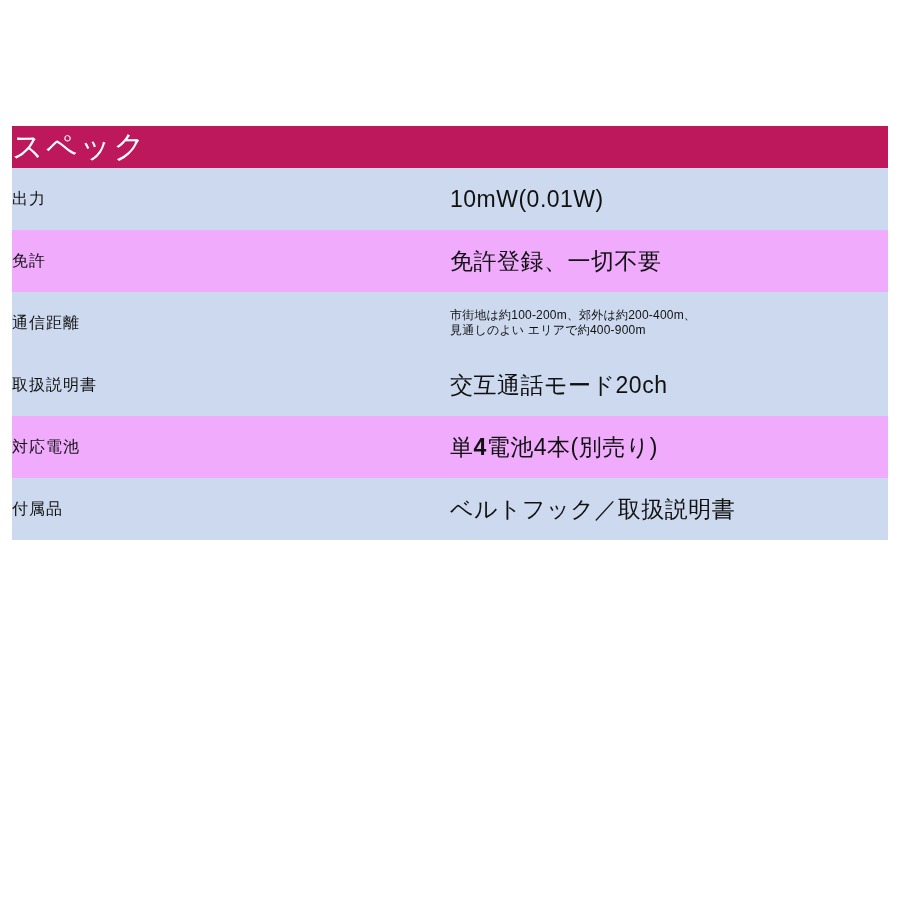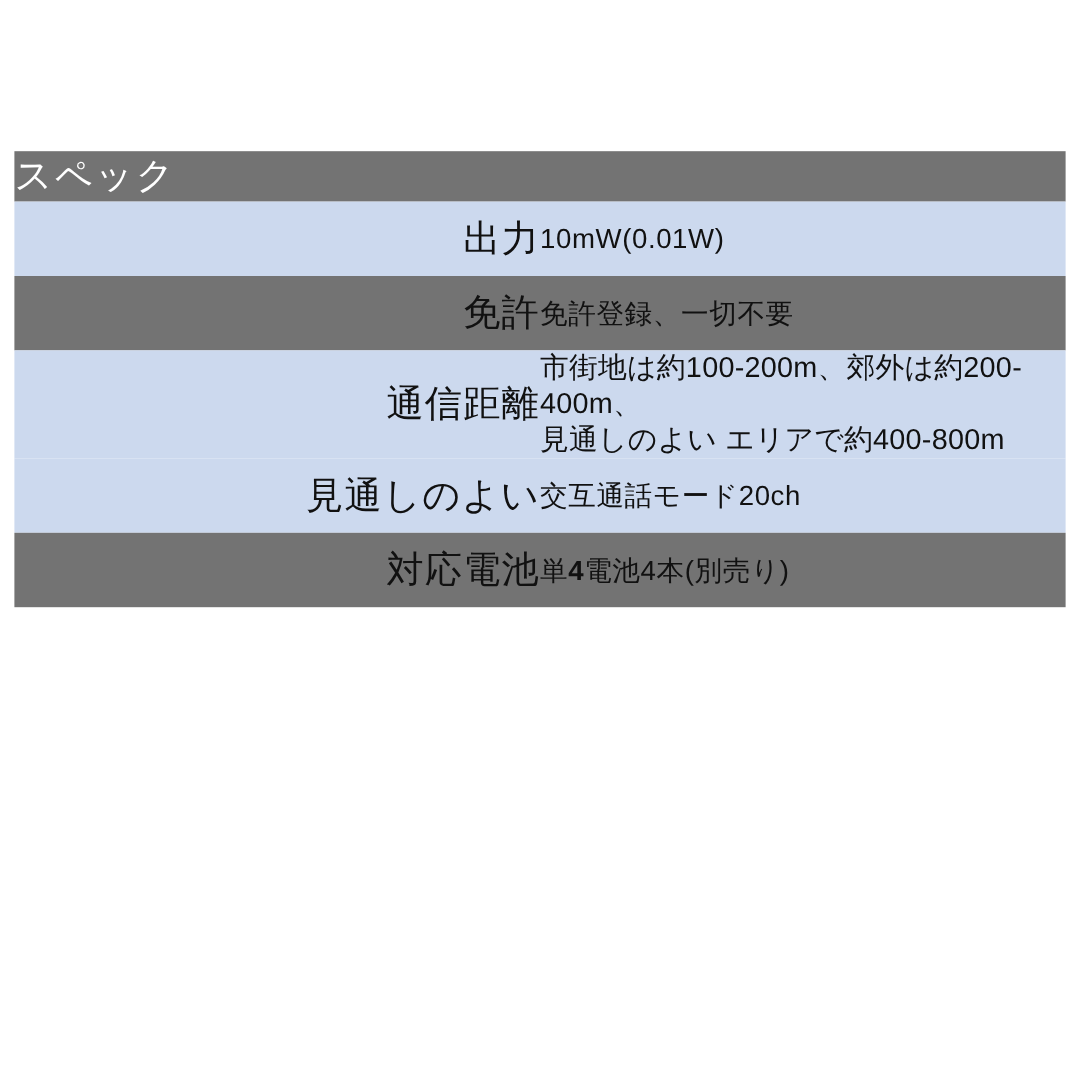--- a/index.html
+++ b/index.html
@@ -21,63 +21,63 @@
   }
   .spec-table {
     position: absolute;
     left: 12px;
     top: 126px;
     width: 876px;
     border-collapse: collapse;
     table-layout: fixed;
   }
   .spec-header-cell {
-    background: #737373;
+    background: #be185d;
     color: #ffffff;
     font-size: 31px;
     font-weight: 400;
     text-align: left;
     padding: 12px 0 14px 56px;
     letter-spacing: 2px;
     height: 32px;
     border: none;
   }
   .spec-table td {
     border: none;
     padding: 0;
   }
   .row-label {
     width: 258px;
-    text-align: right;
-    font-size: 31px;
+    text-align: left;
+    font-size: 16px;
     color: #111111;
     letter-spacing: 1px;
     border-right: 2px solid #1564b0;
     vertical-align: middle;
   }
   .row-value {
     font-size: 23px;
     color: #111111;
     vertical-align: middle;
     letter-spacing: 0.5px;
   }
   tr.shade td {
     background: #ccd9ee;
   }
   tr.plain td {
-    background: #737373;
+    background: #f0abfc;
   }
   tr.datarow td {
     height: 62px;
   }
   tr.datarow.tall td {
     height: 62px;
   }
   .value-multiline {
-    font-size: 24px;
+    font-size: 12px;
     line-height: 1.25;
     letter-spacing: 0.2px;
   }
   .value-strong-num {
     font-weight: bold;
   }
 </style>
 </head>
 <body>
 
@@ -95,32 +95,36 @@
 
       <tr class="datarow plain">
         <td class="row-label">免許</td>
         <td class="row-value">免許登録、一切不要</td>
       </tr>
 
       <tr class="datarow tall shade">
         <td class="row-label">通信距離</td>
         <td class="row-value">
           <div class="value-multiline">市街地は約100-200m、郊外は約200-400m、</div>
-          <div class="value-multiline">見通しのよい エリアで約400-800m</div>
+          <div class="value-multiline">見通しのよい エリアで約400-900m</div>
         </td>
       </tr>
 
 
       <tr class="datarow shade">
-        <td class="row-label">見通しのよい</td>
+        <td class="row-label">取扱説明書</td>
         <td class="row-value">交互通話モード20ch</td>
       </tr>
 
       <tr class="datarow plain">
         <td class="row-label">対応電池</td>
         <td class="row-value"><span>単</span><span class="value-strong-num">4</span><span>電池4本(別売り)</span></td>
       </tr>
 
 
 
+      <tr class="datarow shade">
+        <td class="row-label">付属品</td>
+        <td class="row-value">ベルトフック／取扱説明書</td>
+      </tr>
     </tbody>
   </table>
 </div>
 
 </body></html>

